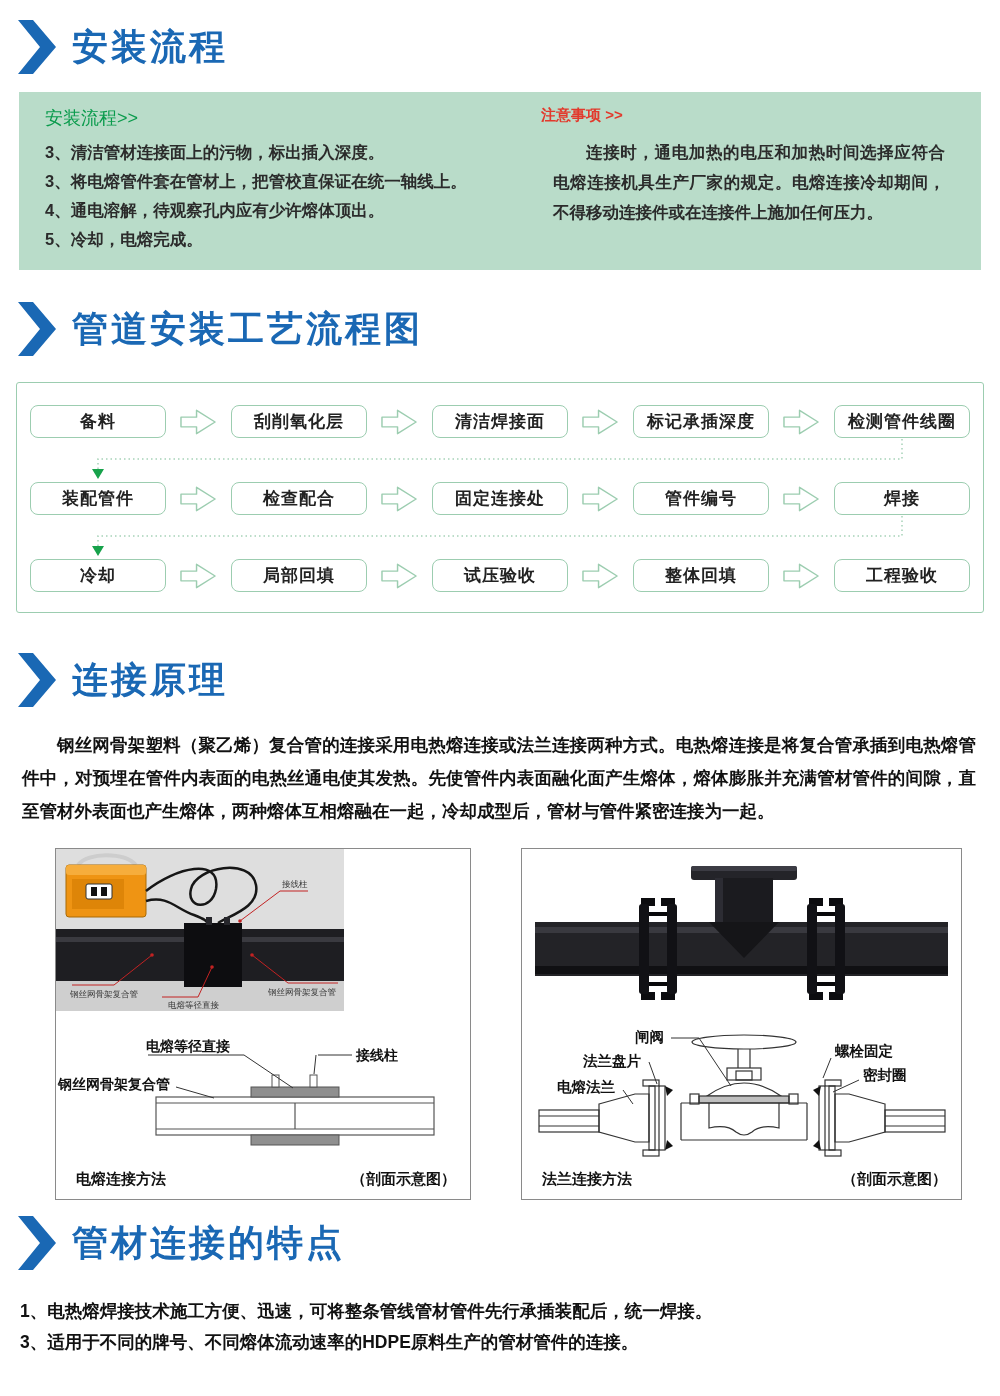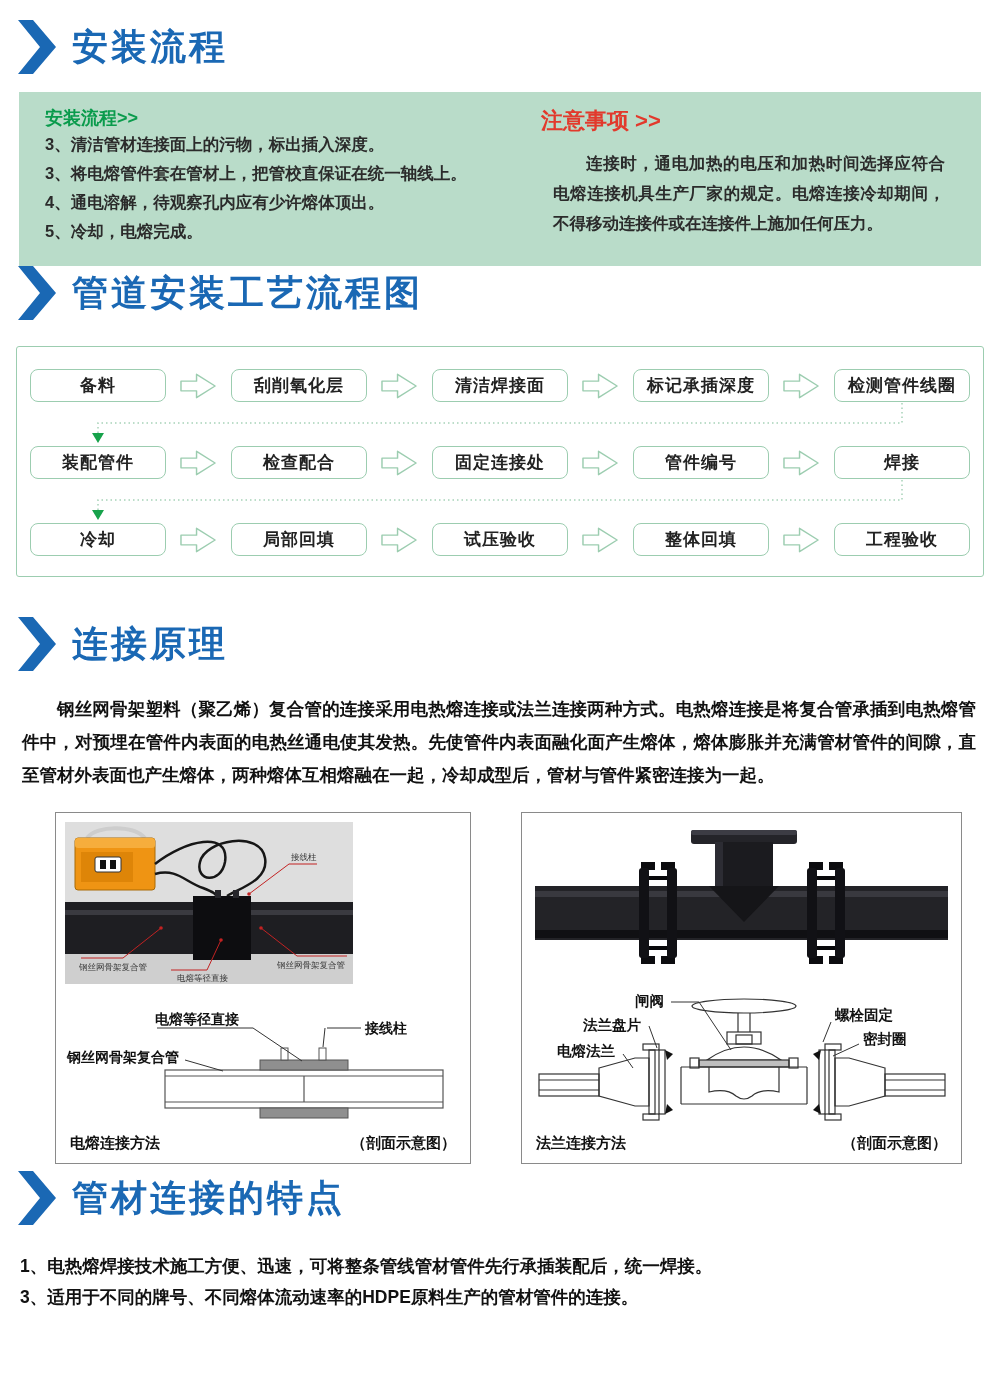--- a/index.html
+++ b/index.html
@@ -5,32 +5,32 @@
   html,body{margin:0;padding:0;}
   body{
     width:1000px;height:1396px;overflow:hidden;background:#ffffff;
     font-family:"Liberation Sans","DejaVu Sans",sans-serif;color:#222;
   }
   
   .sec-header{display:flex;align-items:center;gap:16px;margin-left:18px;}
   .sec-header .chev{width:38px;height:54px;flex:none;}
   .sec-title{font-size:36px;font-weight:bold;color:#1a68b4;letter-spacing:3px;}
   #hdr1{margin-top:20px;}
-  #hdr2{}
+  #hdr2{margin-top:32px;}
   #hdr3{margin-top:40px;}
-  #hdr4{margin-top:7px;}
+  #hdr4{margin-top:16px;}
   
   .green-panel{
     width:962px;margin:18px 0 0 19px;background:#b9dcc9;
     display:flex;box-sizing:border-box;padding:14px 24px 16px 26px;min-height:174px;
   }
   .gp-left{width:478px;flex:none;}
   .gp-right{flex:1;padding-left:18px;}
-  .gp-title-green{color:#0a9b4c;font-weight:bold;font-size:18px;margin-bottom:0;}
-  .gp-title-red{color:#e2392c;font-weight:bold;font-size:22px;margin-bottom:12px;}
+  .gp-title-green{color:#0a9b4c;font-weight:normal;font-size:18px;margin-bottom:8px;}
+  .gp-title-red{color:#e2392c;font-weight:bold;font-size:15px;margin-bottom:12px;}
   .gp-list{list-style:none;margin:0;padding:0;font-size:16.5px;line-height:29px;font-weight:600;color:#2b2b2b;}
   .gp-note{margin:12px;font-size:16.5px;line-height:30px;font-weight:600;color:#2b2b2b;text-indent:2em;text-align:justify;}
   
   .flow-wrap{
     position:relative;width:968px;height:231px;margin:26px 0 0 16px;
     border:1px solid #9ccdb0;border-radius:3px;box-sizing:border-box;background:#fff;
   }
   .flow-row{display:flex;align-items:center;padding:0 13px;}
   .flow-row.r1{margin-top:22px;}
   .flow-row.r2,.flow-row.r3{margin-top:44px;}
@@ -42,26 +42,26 @@
   .flow-gap{flex:1;display:flex;align-items:center;justify-content:center;}
   .flow-arrow{width:37px;height:26px;}
   .flow-overlay{position:absolute;left:0;top:0;pointer-events:none;}
   
   .principle-text{
     margin:22px 24px 0 22px;font-size:17.5px;line-height:33px;font-weight:600;color:#111;
     text-indent:2em;text-align:justify;
   }
   .figures{display:flex;margin:20px 0 0 55px;gap:50px;}
   .fig{border:1px solid #8a8a8a;background:#fff;box-sizing:border-box;position:relative;}
-  .fig-left{width:416px;height:352px;padding:9px;}
+  .fig-left{width:416px;height:352px;}
   .fig-right{width:441px;height:352px;padding:9px;}
   .draw-left{margin-top:22px;}
   .draw-right{margin-top:4px;}
   .fig-captions{
-    position:absolute;left:14px;right:14px;bottom:10px;display:flex;justify-content:space-between;
+    position:absolute;left:20px;right:14px;bottom:10px;display:flex;justify-content:space-between;
     font-size:15px;font-weight:bold;color:#111;
   }
   
   .features-list{list-style:none;margin:26px 0 0 20px;padding:0;font-size:17.5px;line-height:31px;font-weight:600;color:#111;}
   svg text{font-family:"Liberation Sans","DejaVu Sans",sans-serif;}
 </style>
 </head>
 <body>
 
 <svg width="0" height="0" style="position:absolute" aria-hidden="true">

